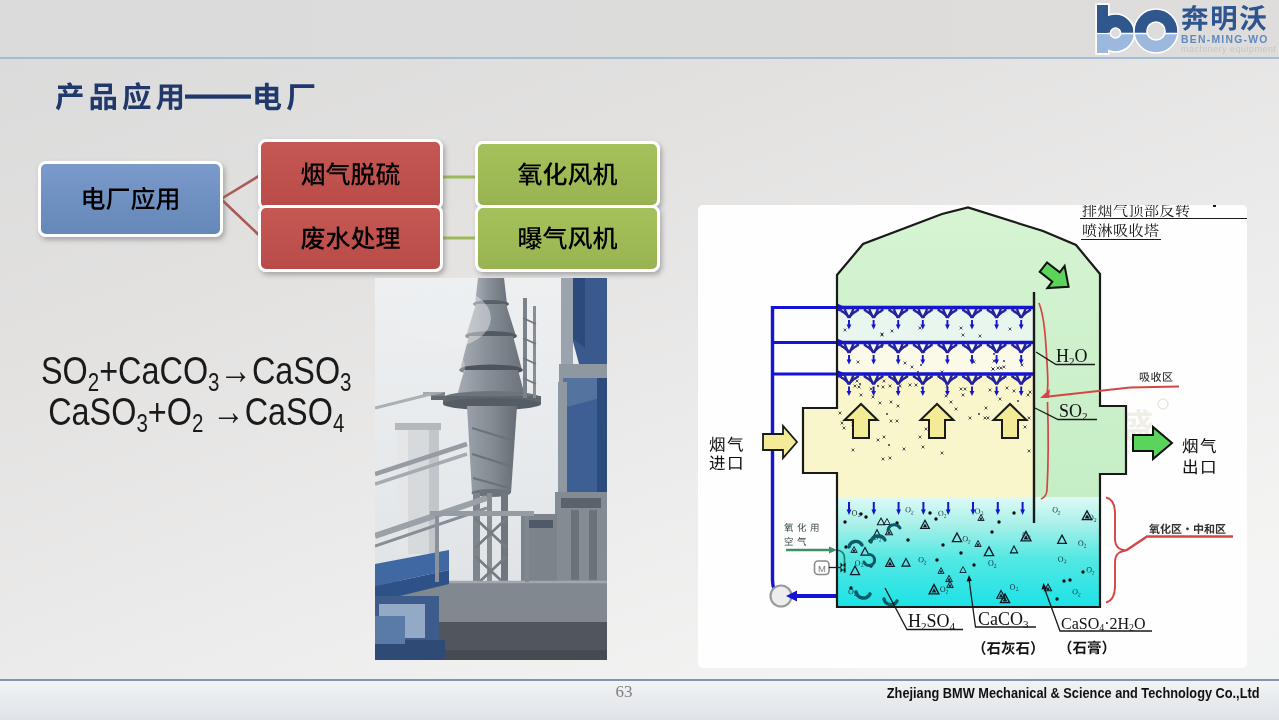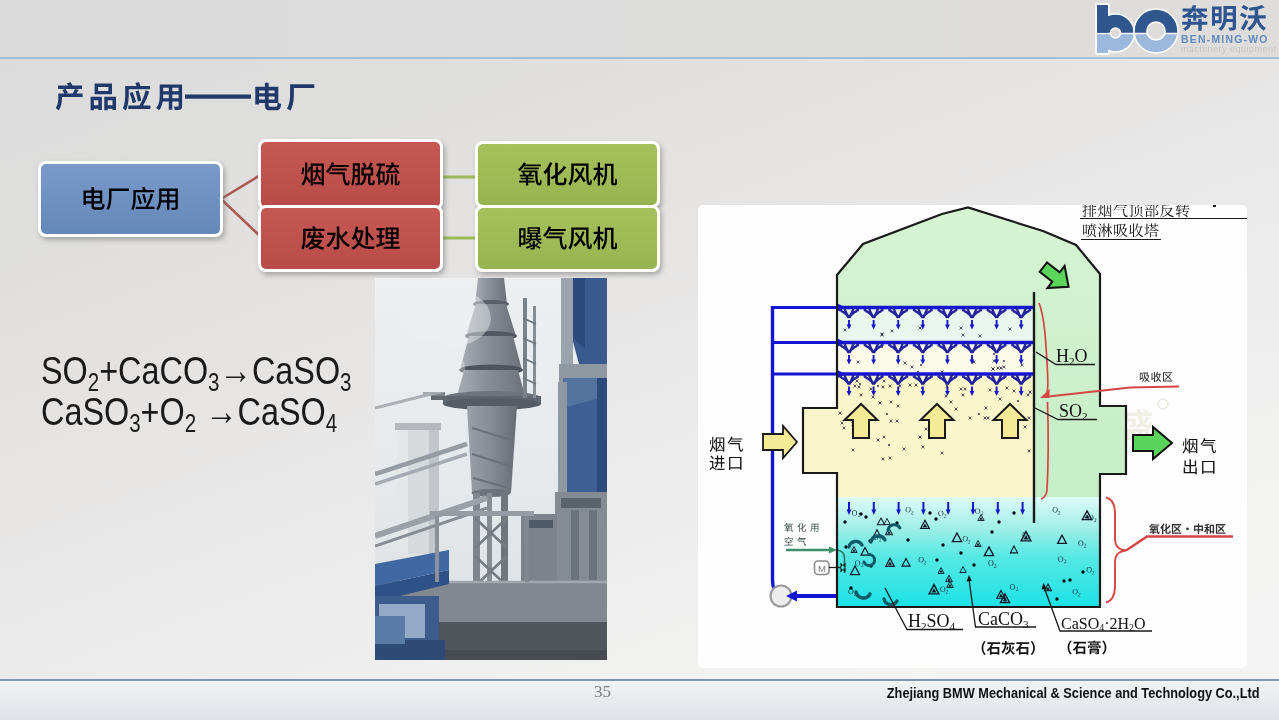--- a/index.html
+++ b/index.html
@@ -1,17 +1,17 @@
 <!DOCTYPE html>
 <html><head><meta charset="utf-8">
 <style>
 html,body{margin:0;padding:0;}
 body{width:1279px;height:720px;overflow:hidden;font-family:"Liberation Sans",sans-serif;}
 .slide{position:absolute;left:0;top:0;width:1279px;height:720px;
- background:linear-gradient(160deg,#dadada 0%,#e2e1e0 30%,#edecec 60%,#f4f4f3 85%,#f2f3f3 100%);}
+ background:linear-gradient(160deg,#dadada 0%,#e2e1e0 30%,#edecec 60%,#f4f4f3 85%,#f2f3f3 100%);text-align:center;}
 .abs{position:absolute;}
 .box{position:absolute;border:3px solid #fff;border-radius:8px;box-shadow:2px 3px 5px rgba(110,110,110,.5);}
 </style></head><body>
 <div class="slide">
 
 <div class="abs" style="left:0;top:0;width:1279px;height:57px;background:linear-gradient(90deg,#dbdbdb,#dedddc);"></div>
 <div class="abs" style="left:0;top:57px;width:1279px;height:2px;background:#a3bdd6;"></div>
 <div class="abs" style="left:0;top:679px;width:1279px;height:2px;background:#7e96b0;"></div>
 <div class="abs" style="left:0;top:681px;width:1279px;height:39px;background:linear-gradient(#f1f3f4,#dfe3e8);"></div>
 <svg class="abs" style="left:1080px;top:0" width="199" height="60" viewBox="1080 0 199 60">
@@ -483,14 +483,14 @@
 <g stroke="#1a1a1a" stroke-width="1.3" fill="none">
         <path d="M1036,352 L1056,364.5 L1095,364.5"></path>
         <path d="M1035,408 L1058,419.5 L1097,419.5"></path>
         <path d="M885,588 L907,629.5 L963,629.5"></path>
         <path d="M969,579 L975.5,627 L1036,627"></path>
         <path d="M1044,587 L1060,631 L1152,631"></path>
       </g>
 <path d="M966.6,581.5 L969,575 L971.8,581" fill="#111" stroke="none"></path>
 <path d="M1041.5,589.5 L1043.5,583 L1046.8,589" fill="#111" stroke="none"></path>
     </svg>
-<div class="abs" style="left:594px;top:682px;width:60px;font-size:17px;color:#7f7f7f;font-family:'Liberation Serif',serif;">35</div>
+<div class="abs" style="left:594px;top:682px;width:60px;font-size:17px;color:#7f7f7f;font-family:'Liberation Serif',serif;">63</div>
 <div class="abs" style="right:19px;top:685px;font-size:14.5px;font-weight:bold;color:#111;transform:scaleX(0.88);transform-origin:100% 0;">Zhejiang BMW Mechanical &amp; Science and Technology Co.,Ltd</div>
 </div>
 </body></html>

